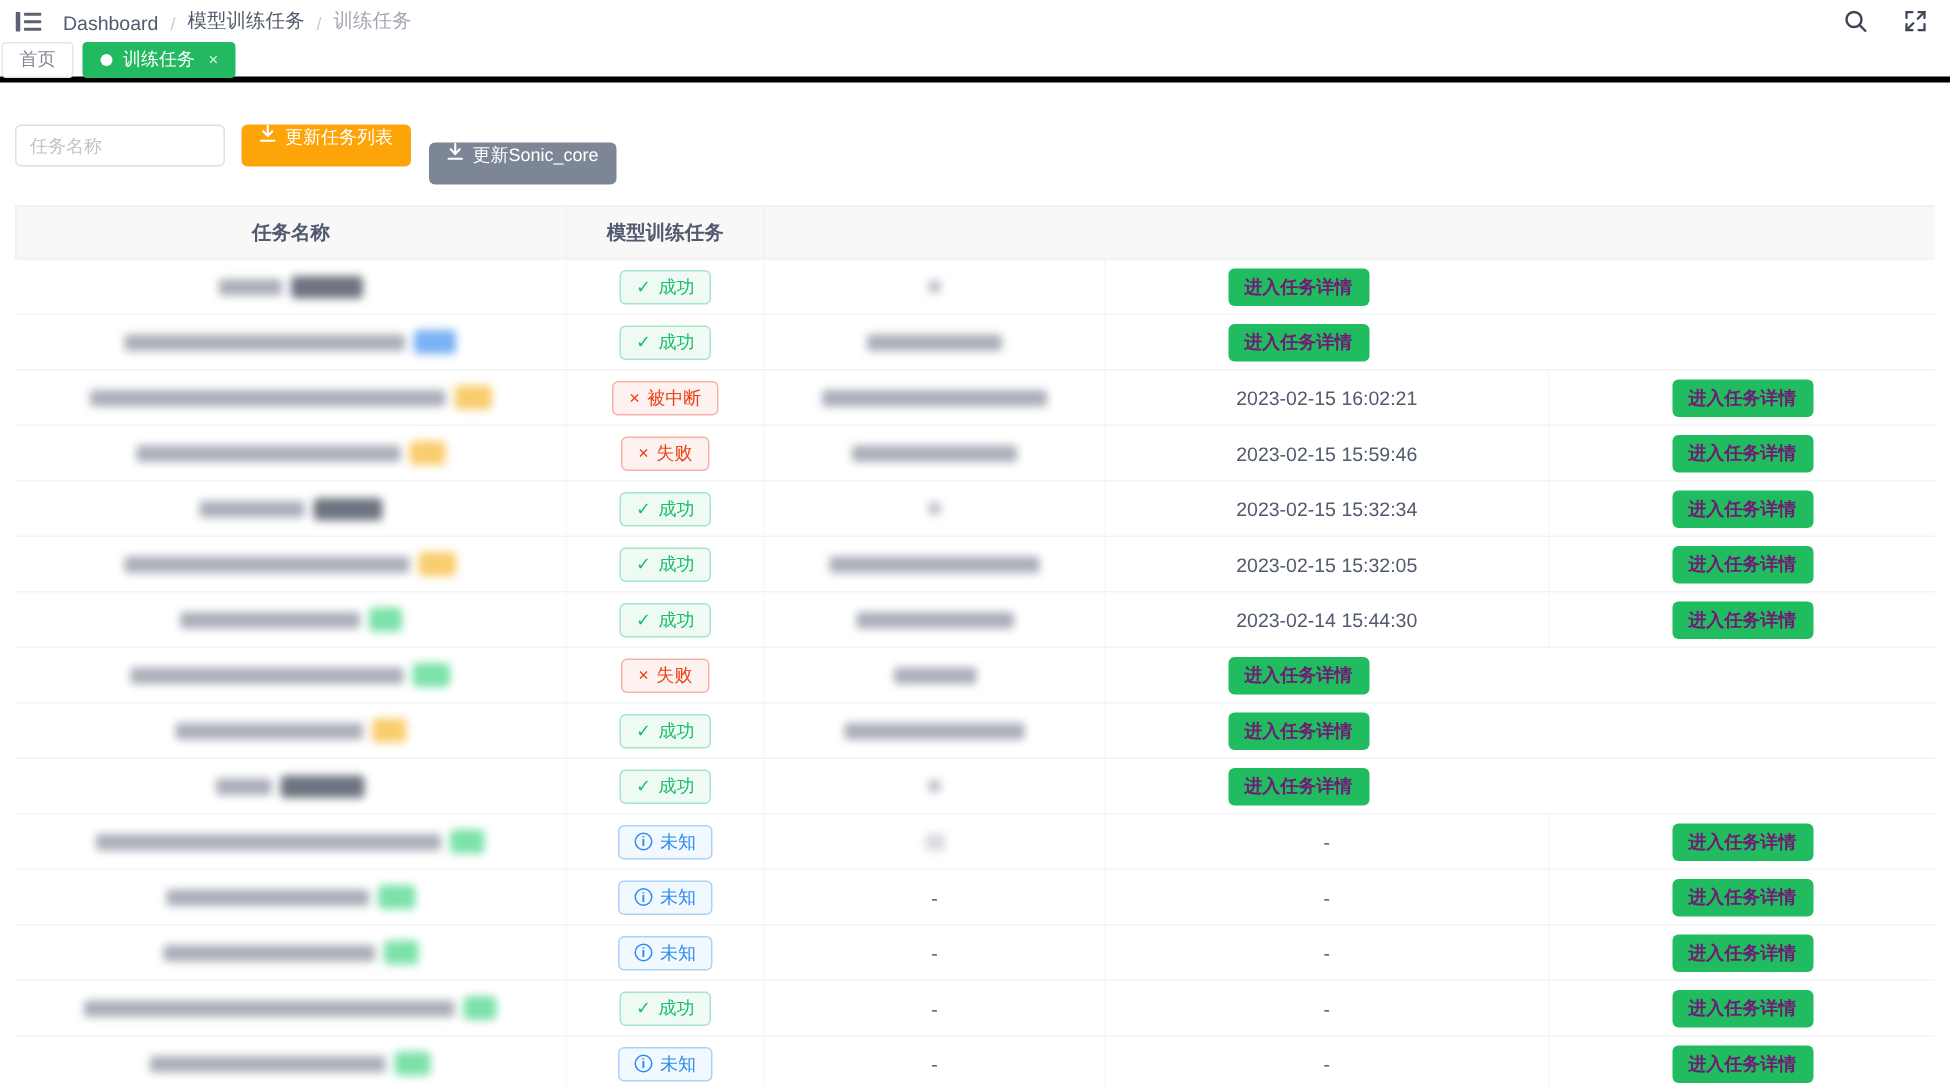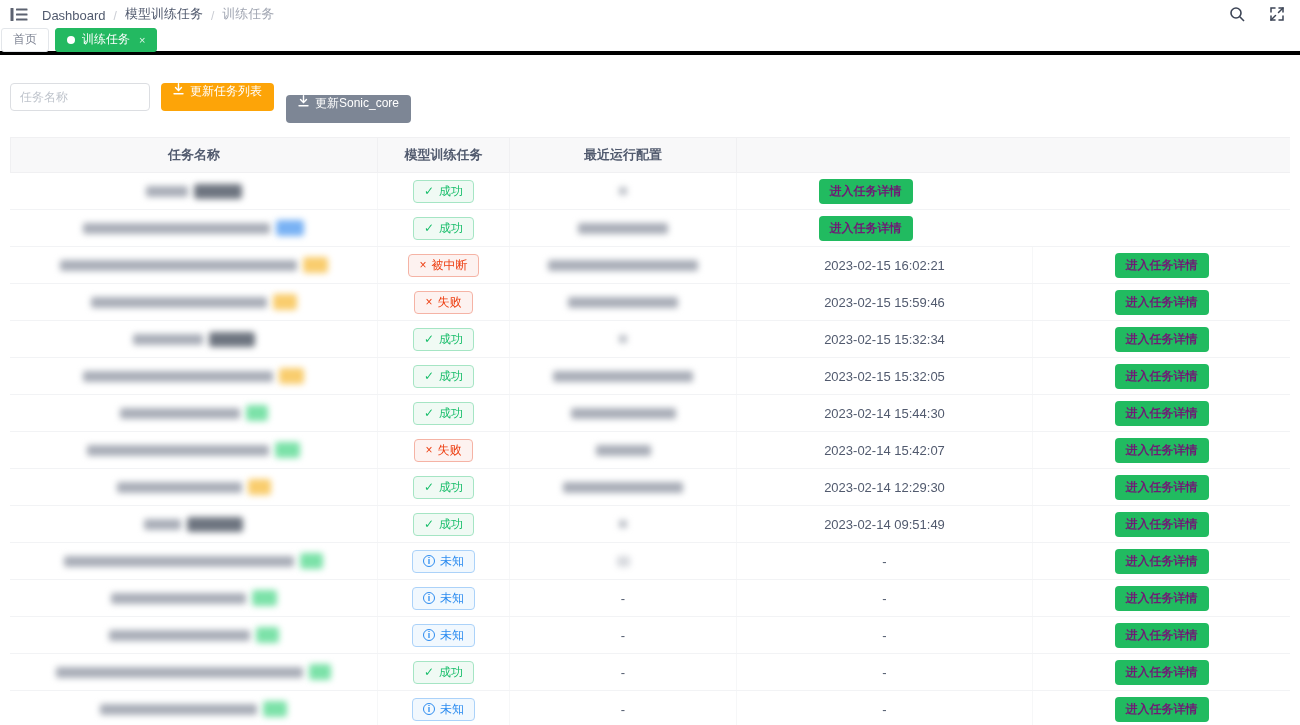--- a/index.html
+++ b/index.html
@@ -136,21 +136,20 @@
           <line x1="1" y1="10.8" x2="10" y2="10.8"></line>
       </svg>
       <span>更新Sonic_core</span>
     </button>
   </div>
 
   <div class="table">
     <div class="thead">
       <div class="th col-name">任务名称</div>
       <div class="th col-status">模型训练任务</div>
-      <div class="th col-config">最近运行配置</div>
     </div>
     <div class="tbody">
         <div class="trow">
           <div class="cell col-name">
             <div class="seg text" style="width: 42px;"></div>
             <div class="seg dark" style="width: 48px;"></div>
           </div>
           <div class="cell col-status">
             <div class="badge success">
               <div class="bicon">✓</div>
@@ -284,59 +283,56 @@
           </div>
           <div class="cell col-status">
             <div class="badge danger">
               <div class="bicon">×</div>
               <div>失败</div>
             </div>
           </div>
           <div class="cell col-config">
             <div class="seg text" style="width: 55px;"></div>
           </div>
-          <div class="cell col-time">2023-02-14 15:42:07</div>
           <div class="cell col-action">
             <button class="action-btn">进入任务详情</button>
           </div>
         </div>
         <div class="trow">
           <div class="cell col-name">
             <div class="seg text" style="width: 125px;"></div>
             <div class="seg tag-yellow" style="width: 23px;"></div>
           </div>
           <div class="cell col-status">
             <div class="badge success">
               <div class="bicon">✓</div>
               <div>成功</div>
             </div>
           </div>
           <div class="cell col-config">
             <div class="seg text" style="width: 120px;"></div>
           </div>
-          <div class="cell col-time">2023-02-14 12:29:30</div>
           <div class="cell col-action">
             <button class="action-btn">进入任务详情</button>
           </div>
         </div>
         <div class="trow">
           <div class="cell col-name">
             <div class="seg text" style="width: 37px;"></div>
             <div class="seg dark" style="width: 56px;"></div>
           </div>
           <div class="cell col-status">
             <div class="badge success">
               <div class="bicon">✓</div>
               <div>成功</div>
             </div>
           </div>
           <div class="cell col-config">
             <div class="seg dot"></div>
           </div>
-          <div class="cell col-time">2023-02-14 09:51:49</div>
           <div class="cell col-action">
             <button class="action-btn">进入任务详情</button>
           </div>
         </div>
         <div class="trow">
           <div class="cell col-name">
             <div class="seg text" style="width: 230px;"></div>
             <div class="seg tag-green" style="width: 23px;"></div>
           </div>
           <div class="cell col-status">

